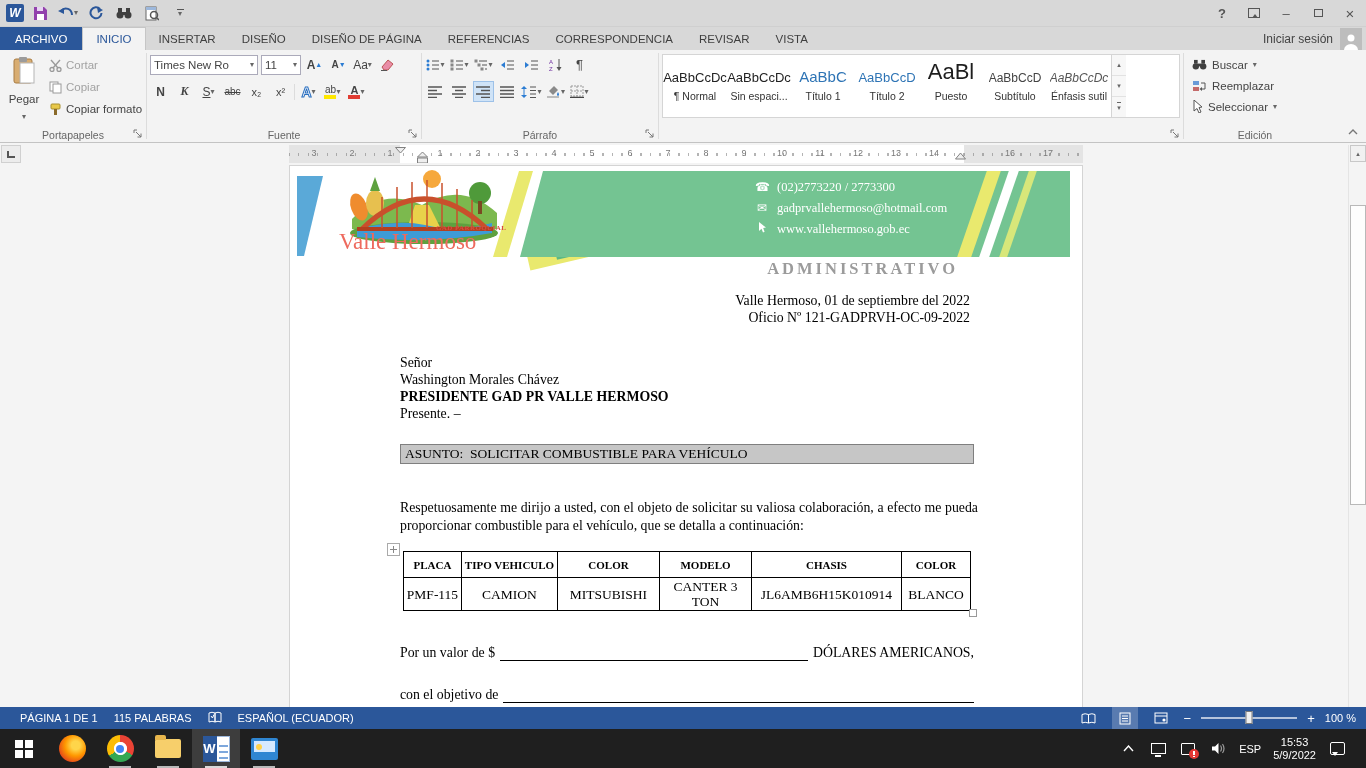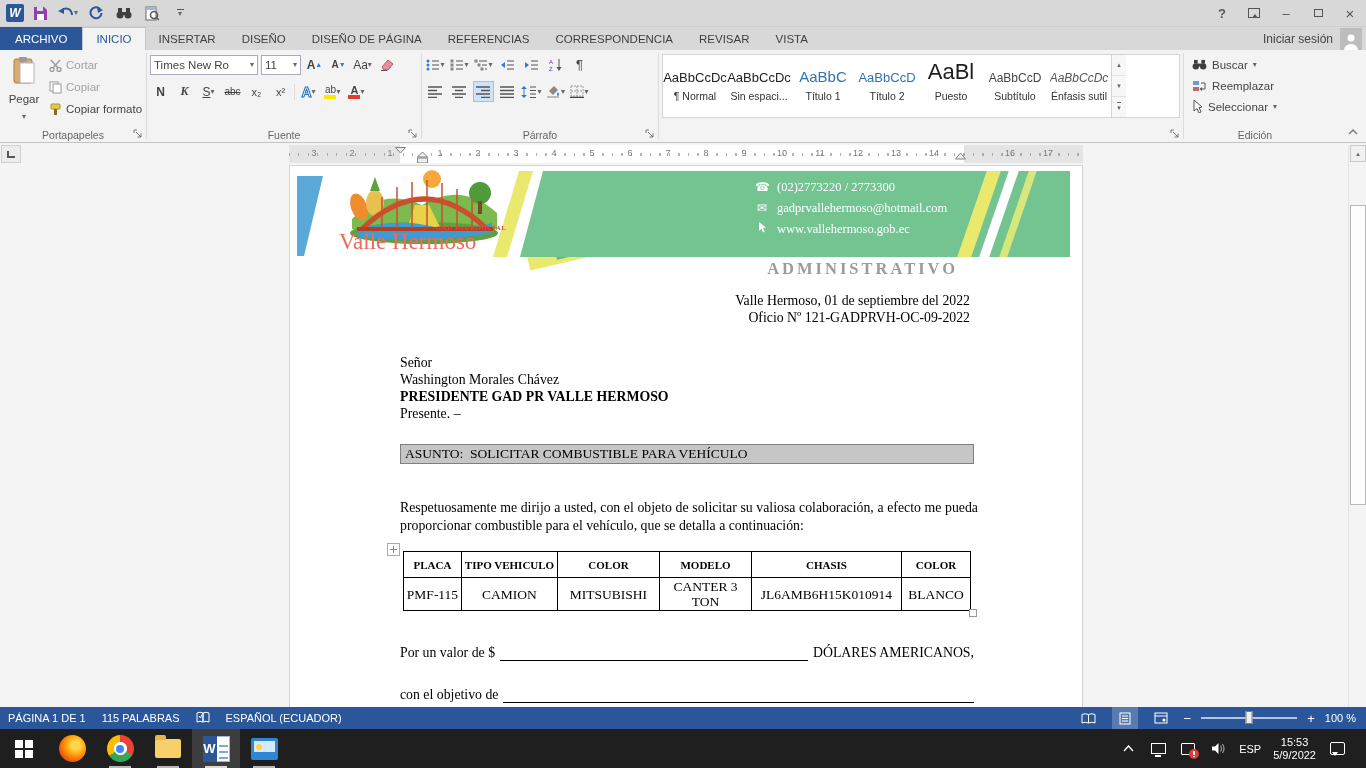--- a/index.html
+++ b/index.html
@@ -110,21 +110,21 @@
   .fillline{flex:1;border-bottom:1px solid #000;height:14px;}
   .vline{position:absolute;left:110px;width:574px;display:flex;align-items:flex-end;gap:5px;
     font-size:13.8px;line-height:17px;}
   
   .vscroll{position:absolute;right:0;top:145px;bottom:61px;width:18px;background:#f4f4f4;border-left:1px solid #e4e4e4;}
   .scrollbtn{position:absolute;left:1px;top:0;width:16px;height:17px;border:1px solid #c8c8c8;background:#f1f1f1;
     display:flex;align-items:center;justify-content:center;font-size:7px;color:#666;}
   .thumb{position:absolute;left:1px;top:60px;width:16px;height:300px;border:1px solid #b8b8b8;background:#fdfdfd;}
   
   .statusbar{position:absolute;left:0;right:0;top:707px;height:22px;background:#2b579a;color:#fff;
-    display:flex;align-items:center;font-size:11px;}
+    display:flex;align-items:center;font-size:11px;padding-left:12px;}
   .sbleft{display:flex;align-items:center;gap:16px;padding-left:8px;}
   .sbright{margin-left:auto;display:flex;align-items:center;gap:10px;padding-right:10px;}
   .viewbtn{width:26px;height:22px;display:flex;align-items:center;justify-content:center;}
   .viewbtn.active{background:rgba(255,255,255,.22);}
   .ztrack{width:96px;height:2px;background:rgba(255,255,255,.65);position:relative;}
   .ztrack .notch{position:absolute;left:50%;top:-2px;width:1px;height:6px;background:#fff;}
   .zthumb{position:absolute;left:50%;top:-6px;width:7px;height:13px;background:#f0f0f0;border:1px solid #7a7a7a;transform:translateX(-50%);}
   
   .taskbar{position:absolute;left:0;right:0;top:729px;height:39px;background:#1f1f1f;display:flex;align-items:stretch;}
   .tbtn{width:48px;display:flex;align-items:center;justify-content:center;position:relative;}

